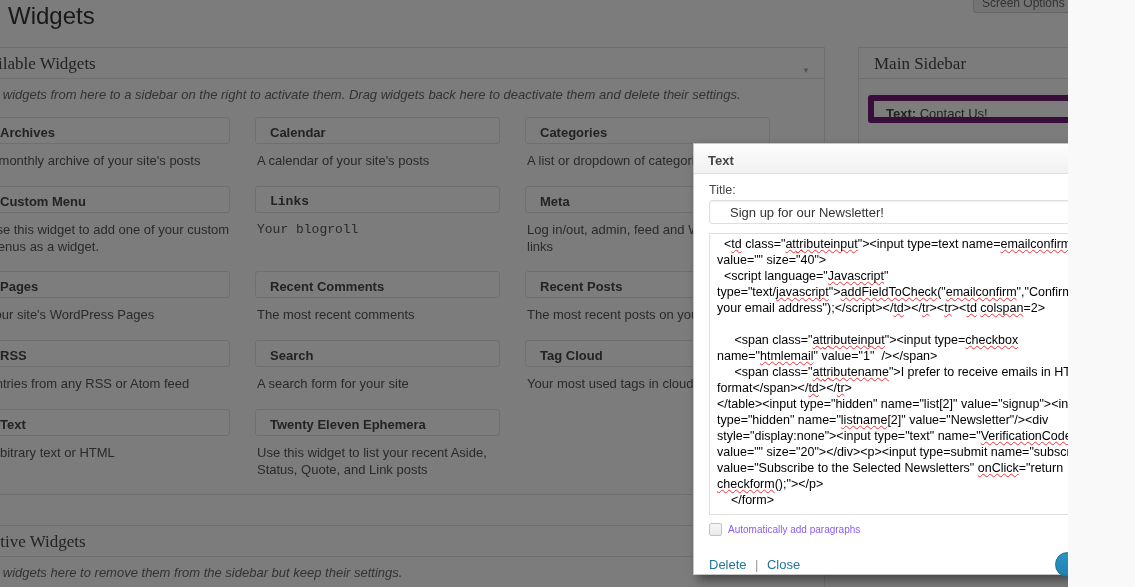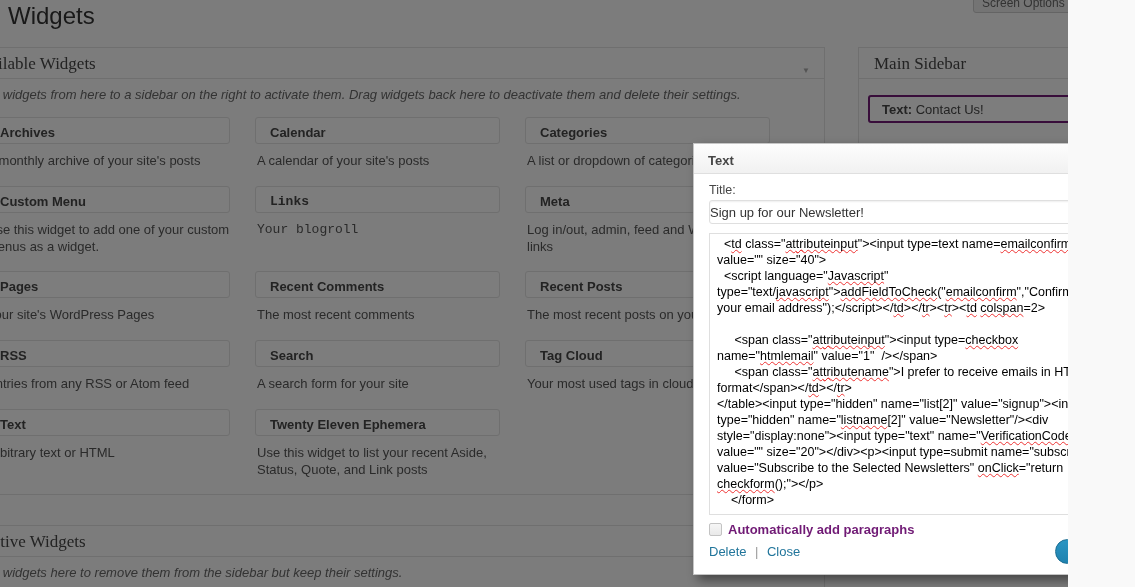--- a/index.html
+++ b/index.html
@@ -22,39 +22,39 @@
   .holder-header .chev { position:absolute; right:14px; top:10px; }
   .holder-desc { font-size:13px; font-style:italic; color:#666; padding:8px 15px 0 15px; }
 
   .wbox { position:absolute; width:245px; }
   .wbox-bar { height:27px; background:#fafafa; border:1px solid #dfdfdf; border-radius:3px;
               padding:5px 0 0 14px; cursor:move; }
   .wbox-bar .t { font-size:13px; font-weight:bold; color:#464646; }
   .wbox-desc { margin:8px 0 0 2px; font-size:13px; color:#555; line-height:17px; }
 
   .sidebar-widget-bar { position:absolute; left:868px; top:95px; width:260px; height:28px;
-              background:#fafafa; border:2px solid #701a75; border-radius:3px; padding:5px 0 0 12px;
+              background:#fafafa; border:6px solid #701a75; border-radius:3px; padding:5px 0 0 12px;
               font-size:13px; color:#464646; cursor:move; }
   .sidebar-widget-bar .bold { font-weight:bold; }
   .sidebar-widget-bar .chev { position:absolute; right:12px; top:9px; }
 
   
   .overlay { position:absolute; inset:0; background:rgba(0,0,0,0.5); z-index:5; }
 
   
   .panel { position:absolute; left:693px; top:143px; width:436px; height:432px; z-index:10;
            background:#fff; border:1px solid #c5c5c5; box-shadow:5px 5px 10px rgba(0,0,0,0.45); }
   .panel-header { height:30px; background:linear-gradient(#fdfdfd,#f1f1f1); border-bottom:1px solid #dfdfdf;
                   padding:7px 0 0 14px; position:relative; cursor:pointer; }
   .panel-header .t { font-size:13px; font-weight:bold; color:#464646; }
   .panel-header .chev { position:absolute; right:16px; top:11px; }
   .panel-body { padding:9px 15px 0 15px; }
   .field-label { font-size:12.5px; color:#464646; margin-bottom:3px; }
   .title-input { width:100%; height:24px; border:1px solid #dfdfdf; border-radius:3px; background:#fff;
-                 font-family:"Liberation Sans", sans-serif; font-size:13px; color:#333; padding:2px 0;
+                 font-family:"Liberation Sans", sans-serif; font-size:13px; color:#333; padding:2px 20px;
                  box-shadow:inset 0 1px 2px rgba(0,0,0,0.07); }
   .code-area { position:relative; margin-top:9px; height:282px; border:1px solid #dfdfdf; background:#fff; overflow:hidden; }
   .code-content { position:absolute; left:0; top:0; right:16px; bottom:0; padding:2px 4px 2px 7px;
                   font-family:"Liberation Sans", sans-serif; font-size:12.5px; line-height:16px; color:#000;
                   white-space:pre-wrap; word-wrap:break-word; overflow:hidden; cursor:text; }
   .sp { text-decoration:underline; text-decoration-style:wavy; text-decoration-color:#e33; text-decoration-thickness:1px; text-decoration-skip-ink:none;margin-top:16px; }
 
   .vscroll { position:absolute; top:0; right:0; bottom:0; width:16px;
              background:linear-gradient(to right,#fcfcfc,#f4f4f4); border-left:1px solid #e8e8e8; }
   .sb-up, .sb-down { position:absolute; left:0; width:15px; height:14px; text-align:center; cursor:pointer; }
@@ -65,23 +65,23 @@
               background:linear-gradient(to right,#f9f9f9,#dfdfdf); border:1px solid #a3a3a3; border-radius:2px; cursor:grab; }
   .sb-grip-lines { position:absolute; left:3px; right:3px; top:52px; height:6px;
               background:repeating-linear-gradient(#909090 0 1px, transparent 1px 3px); }
   .resize-grip { position:absolute; right:3px; bottom:3px; width:2px; height:2px; background:#b5b5b5;
               box-shadow:-4px 0 #b5b5b5, -8px 0 #b5b5b5, 0 -4px #b5b5b5, 0 -8px #b5b5b5, -4px -4px #b5b5b5;
               cursor:nwse-resize; }
 
   .autop-row { margin-top:6px; height:17px; display:flex; align-items:center; }
   .checkbox { display:inline-block; width:13px; height:13px; border:1px solid #c3c3c3; border-radius:2px;
               background:linear-gradient(#f6f6f6,#e9e9e9); margin-right:6px; cursor:pointer; }
-  .autop-label { font-size:13px; color:#701a75;font-weight:bold; }
-
-  .panel-footer { height:26px; display:flex; align-items:center; justify-content:space-between; }
+  .autop-label { font-size:10px; color:#8b5cf6; }
+
+  .panel-footer { margin-top:13px; height:26px; display:flex; align-items:center; justify-content:space-between; }
   .link { font-size:13px; color:#21759b; cursor:pointer; }
   .sep { font-size:13px; color:#999; margin:0 4px; }
   .save-btn { display:inline-block; min-width:58px; height:25px; border-radius:13px; text-align:center;
               background:linear-gradient(#2b95c3,#1f82af); border:1px solid #1b6e93; color:#fff;
               font-size:13px; font-weight:bold; line-height:23px; padding:8px 12px; cursor:pointer;
               text-shadow:0 -1px 0 rgba(0,0,0,0.3); }
 </style>
 </head>
 <body>
 

